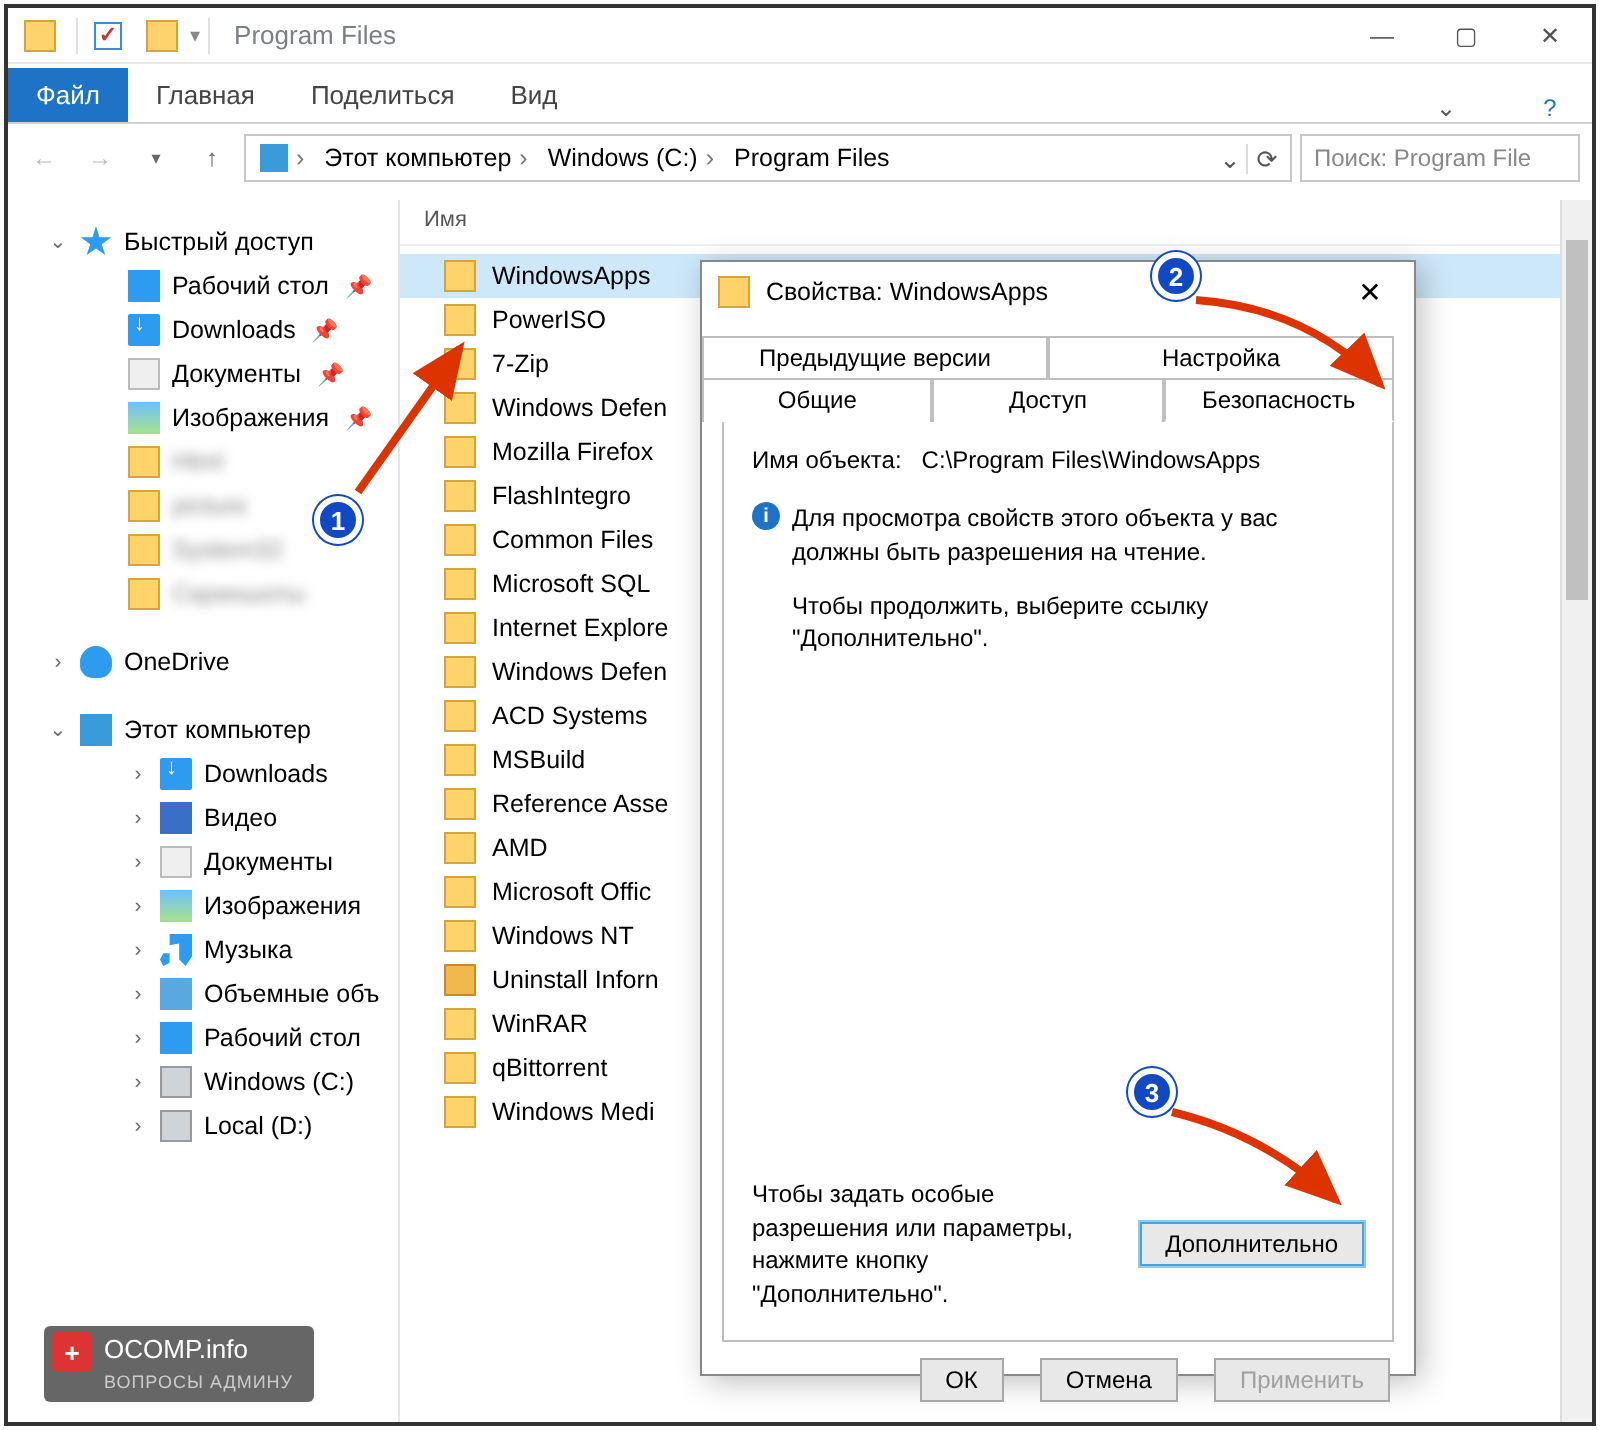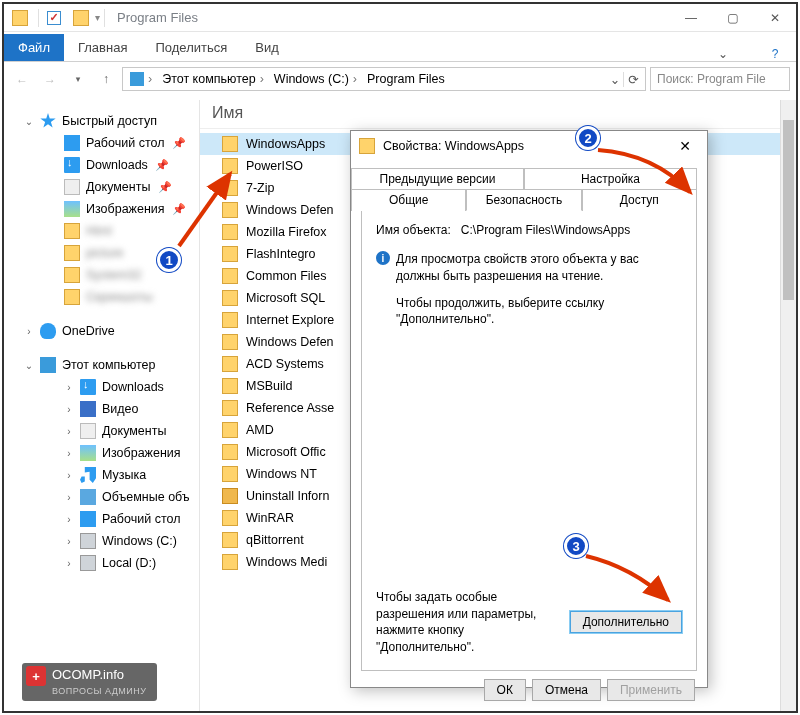--- a/index.html
+++ b/index.html
@@ -46,21 +46,21 @@
   .ico.img{ background:linear-gradient(#6ec1ff,#a8e089);}
   .ico.fold{ background:#ffd36b;border:1px solid #d7a43a;}
   .ico.cloud{ background:#2d9cf0; border-radius:50% 50% 40% 40%;}
   .ico.pc{ background:#3a9bdb;}
   .ico.vid{ background:#3a6fc7;}
   .ico.mus{ background:#2d9cf0; clip-path:polygon(30% 0,100% 0,100% 70%,80% 100%,60% 80%,60% 30%,30% 35%,30% 90%,10% 100%,0 80%,10% 60%,30% 60%);}
   .ico.obj{ background:#5aa8e0;}
   .ico.drive{ background:#cfd4d9;border:1px solid #999;}
   
   .list{ flex:1; position:relative; overflow:hidden;}
-  .list-header{ display:flex; padding:4px 0 6px 12px; border-bottom:1px solid #eee; color:#555; font-size:16px;}
+  .list-header{ display:flex; padding:4px 0 6px 12px; border-bottom:1px solid #eee; color:#555; font-size:11px;}
   .list-header .col{ margin-right:40px;}
   .rows{ padding-top:4px;}
   .row{ display:flex; align-items:center; height:22px; padding-left:22px; gap:8px;}
   .row.sel{ background:#cde8f9;}
   .row .fico{ width:16px;height:16px;background:#ffd36b;border:1px solid #d7a43a;}
   .row .uico{ width:16px;height:16px;background:#f0b84d;border:1px solid #c98c20;position:relative;}
   .row .txt{ font-size:12.5px; white-space:nowrap;}
   .vscroll{ position:absolute; right:0; top:0; bottom:0; width:16px; background:#f0f0f0; border-left:1px solid #ddd;}
   .vscroll .thumb{ position:absolute; left:2px; right:2px; top:20px; height:180px; background:#c0c0c0;}
   
@@ -78,21 +78,21 @@
   .tabrow2 .t.act{ background:#fff; border-bottom:1px solid #fff; z-index:2;}
   .dlg-body{ border:1px solid #bfbfbf; border-top:none; margin:0 10px; height:460px; padding:12px 14px; position:relative; font-size:12px;}
   .obj-row{ display:flex; gap:10px; margin-bottom:14px;}
   .info-i{ width:14px;height:14px;border-radius:50%;background:#1e73c7;color:#fff;display:inline-flex;align-items:center;justify-content:center;font-size:10px;font-weight:bold;margin-right:6px;flex-shrink:0;}
   .info-block{ display:flex; margin-bottom:10px;}
   .info-text{ line-height:1.4;}
   .adv-row{ position:absolute; bottom:14px; left:14px; right:14px; display:flex; align-items:center; gap:10px;}
   .adv-row .txt{ flex:1; line-height:1.4;}
   .btn{ border:1px solid #a8a8a8; background:#e8e8e8; height:22px; padding:0 12px; font-size:12px; display:inline-flex; align-items:center;}
   .btn.focus{ border:1px solid #4aa3e0; outline:1px solid #8acdf3;}
-  .dlg-foot{ display:flex; justify-content:flex-end; gap:6px; padding:8px 12px;}
+  .dlg-foot{ display:flex; justify-content:flex-end; gap:18px; padding:8px 12px;}
   .btn.dis{ color:#a0a0a0;}
   
   .badge{ position:absolute; width:24px; height:24px; border-radius:50%; background:#1149c4; border:3px solid #fff; box-shadow:0 0 0 1px #1149c4; color:#fff; font-weight:bold; display:flex; align-items:center; justify-content:center; font-size:13px; z-index:30;}
   svg.arrow{ position:absolute; z-index:29; pointer-events:none;}
   
   .wm{ position:absolute; left:18px; bottom:10px; z-index:40; background:rgba(0,0,0,0.6); color:#fff; padding:4px 10px 4px 30px; font-size:13px; border-radius:3px;}
   .wm .plus{ position:absolute; left:4px; top:3px; width:20px;height:20px; background:#d33; color:#fff; display:flex;align-items:center;justify-content:center;font-weight:bold;border-radius:3px;}
   .wm .sub{ font-size:9px; color:#ccc; letter-spacing:0.5px;}
 </style>
 </head>
@@ -358,22 +358,22 @@
       <span class="ttxt">Свойства: WindowsApps</span>
       <span class="x">✕</span>
     </div>
     <div class="tabs-wrap">
       <div class="tabrow tabrow1">
         <div class="t">Предыдущие версии</div>
         <div class="t">Настройка</div>
       </div>
       <div class="tabrow tabrow2">
         <div class="t">Общие</div>
+        <div class="t">Доступ</div>
         <div class="t act">Безопасность</div>
-        <div class="t">Доступ</div>
       </div>
     </div>
     <div class="dlg-body">
       <div class="obj-row">
         <span>Имя объекта:</span>
         <span>C:\Program Files\WindowsApps</span>
       </div>
       <div class="info-block">
         <span class="info-i">i</span>
         <span class="info-text">Для просмотра свойств этого объекта у вас должны быть разрешения на чтение.</span>

